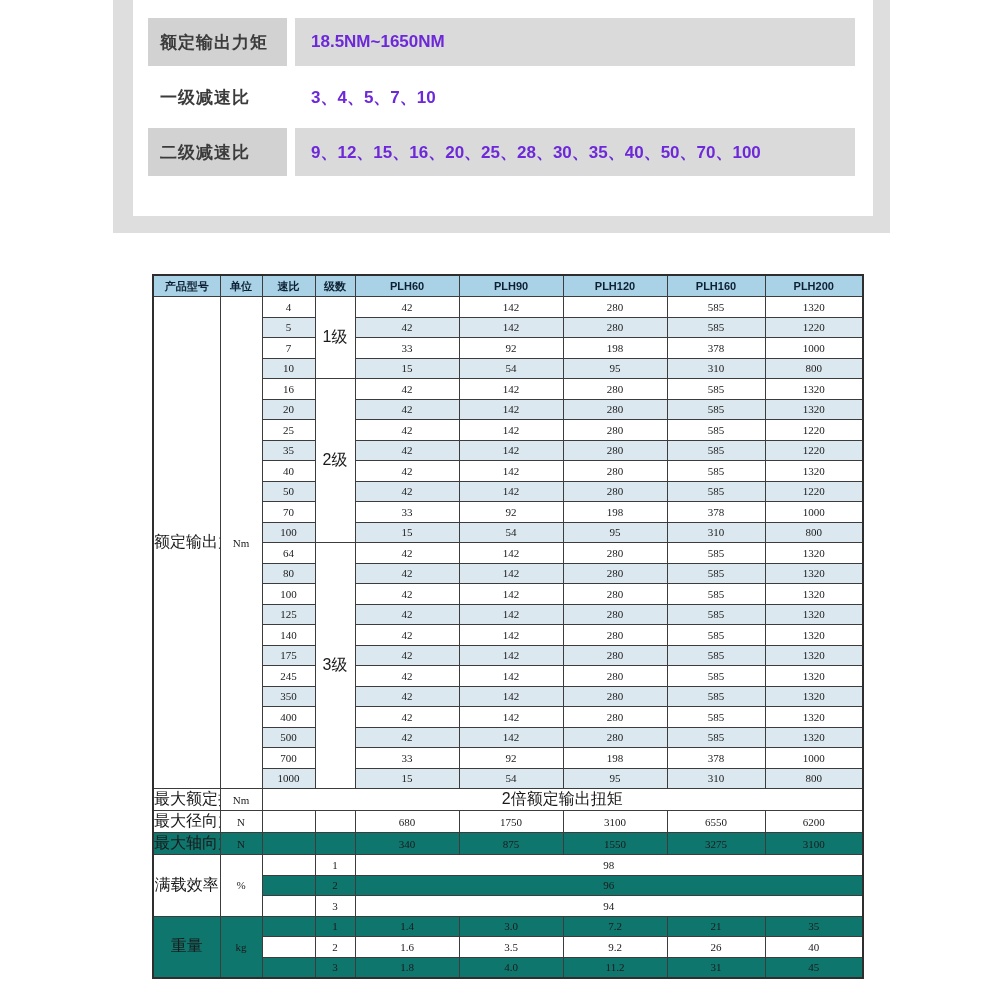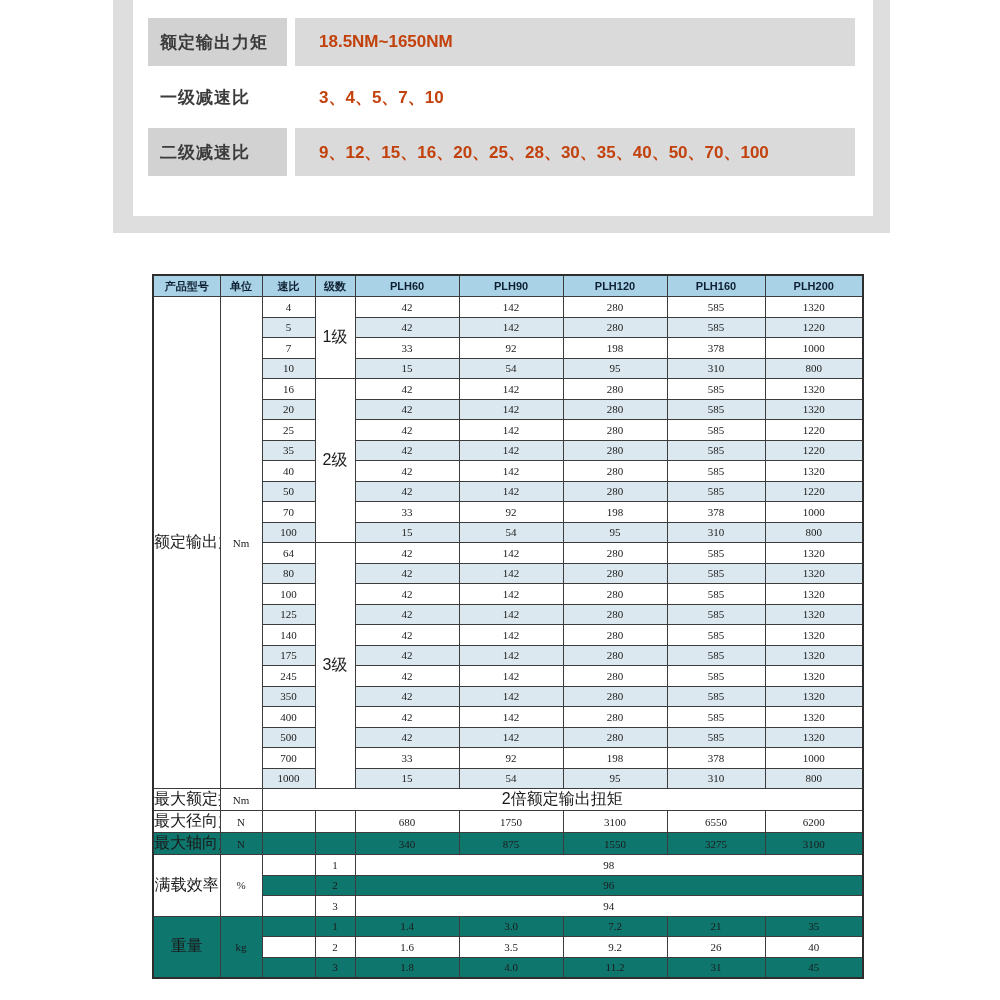--- a/index.html
+++ b/index.html
@@ -6,22 +6,22 @@
   .screen{position:relative;width:1000px;height:1000px;background:#ffffff;overflow:hidden;
           font-family:"Liberation Sans", sans-serif;color:#333;}
   
   .card-frame{position:absolute;left:113px;top:0;width:777px;height:233px;box-sizing:border-box;
               border-left:20px solid #dedede;border-right:17px solid #dedede;border-bottom:17px solid #dedede;}
   
   .spec{position:absolute;left:148px;top:18px;width:707px;}
   .spec-row{display:flex;height:48px;margin-bottom:7px;font-weight:bold;}
   .spec-label{width:139px;display:flex;align-items:center;padding-left:12px;box-sizing:border-box;
               font-size:17px;color:#3b3b3b;letter-spacing:1px;}
-  .spec-value{flex:1;margin-left:8px;display:flex;align-items:center;padding-left:24px;box-sizing:border-box;
-              font-size:17px;color:#c2410c;}
+  .spec-value{flex:1;margin-left:8px;display:flex;align-items:center;padding-left:16px;box-sizing:border-box;
+              font-size:17px;color:#6d28d9;}
   .spec-row.gray .spec-label{background:#d2d2d2;}
   .spec-row.gray .spec-value{background:#dadada;}
   
   table.main{position:absolute;left:152px;top:274px;width:710px;border-collapse:collapse;table-layout:fixed;
              border:2px solid #2e2e2e;}
   table.main th, table.main td{border:1px solid #3c3c3c;text-align:center;vertical-align:middle;
              padding:0;height:19.5px;overflow:hidden;white-space:nowrap;}
   table.main th{background:#a9d2e6;font-size:11px;font-weight:bold;color:#0e2033;height:20px;}
   td.num{font-family:"Liberation Serif", serif;font-size:11px;color:#1a1a1a;}
   td.zh{font-size:16px;color:#1a1a1a;}

